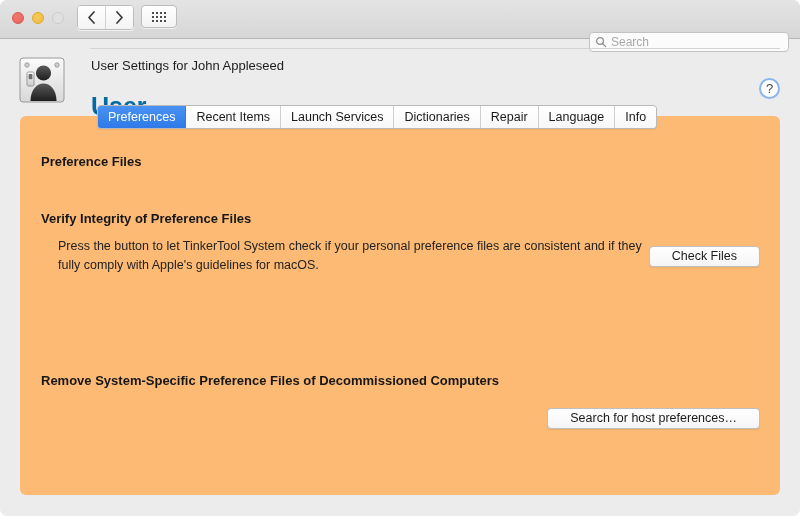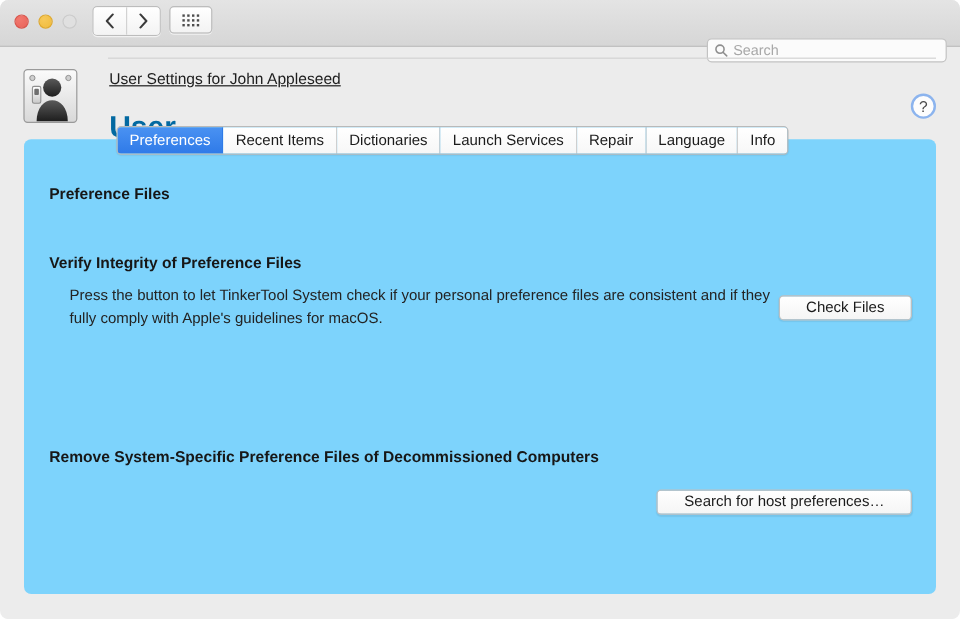--- a/index.html
+++ b/index.html
@@ -142,21 +142,20 @@
     background: #d3d3d3;
   }
 
   .header-subtitle {
     position: absolute;
     left: 91px;
     top: 58px;
     font-size: 13px;
     color: #1d1d1d;
     line-height: 16px;
-    text-decoration: underline;
   }
   .header-title {
     position: absolute;
     left: 91px;
     top: 95px;
     font-size: 25px;
     font-weight: bold;
     color: #0369a1;
     line-height: 23px;
   }
@@ -213,21 +212,21 @@
     border-right-color: #2f7ae8;
   }
 
   
   .panel {
     position: absolute;
     left: 20px;
     top: 116px;
     width: 760px;
     height: 379px;
-    background: #7dd3fc;
+    background: #fdba74;
     border-radius: 6px;
     box-sizing: border-box;
   }
 
   .section-title {
     position: absolute;
     font-size: 13px;
     font-weight: bold;
     color: #171717;
     line-height: 16px;
@@ -346,22 +345,22 @@
   </svg>
 
   <div class="header-subtitle">User Settings for John Appleseed</div>
   <div class="header-title">User</div>
 
   <div class="help-button">?</div>
 
   <div class="tabbar">
     <div class="tab selected">Preferences</div>
     <div class="tab">Recent Items</div>
+    <div class="tab">Launch Services</div>
     <div class="tab">Dictionaries</div>
-    <div class="tab">Launch Services</div>
     <div class="tab">Repair</div>
     <div class="tab">Language</div>
     <div class="tab">Info</div>
   </div>
 
   <div class="panel">
 
     <div class="section-title st-main">Preference Files</div>
 
     <div class="section-title st-one">Verify Integrity of Preference Files</div>

